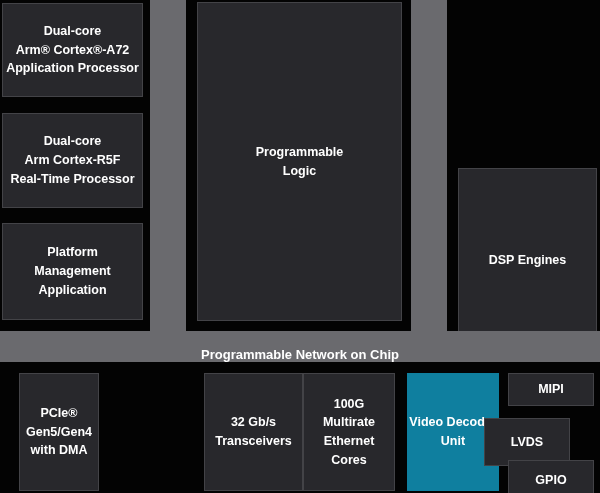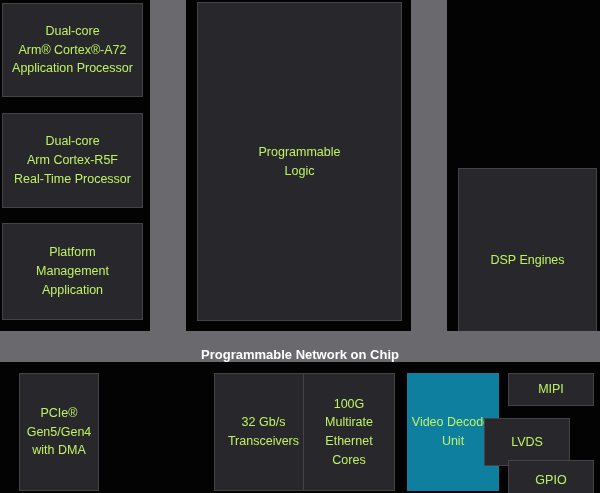--- a/index.html
+++ b/index.html
@@ -16,22 +16,22 @@
   }
   .block{
     position:absolute;
     box-sizing:border-box;
     display:flex;
     align-items:center;
     justify-content:center;
     text-align:center;
   }
   .block .lbl{
-    color:#bef264;
-    font-weight:400;
+    color:#ffffff;
+    font-weight:700;
     font-size:12.5px;
     line-height:1.5;
     white-space:pre-line;
     padding:2px;
   }
   .dark{
     background:#28282c;
     border:1px solid #434347;
   }
   .teal{
@@ -89,21 +89,21 @@
 
   <div class="noc">
     <span class="lbl">Programmable Network on Chip</span>
   </div>
 
   <div class="block dark" style="left:19px;top:373px;width:80px;height:118px">
     <span class="lbl">PCIe®
 Gen5/Gen4
 with DMA</span>
   </div>
-  <div class="block dark" style="left:214px;top:373px;width:99px;height:118px">
+  <div class="block dark" style="left:204px;top:373px;width:99px;height:118px">
     <span class="lbl">32 Gb/s
 Transceivers</span>
   </div>
   <div class="block dark" style="left:303px;top:373px;width:92px;height:118px">
     <span class="lbl">100G
 Multirate
 Ethernet
 Cores</span>
   </div>
   <div class="block dark small" style="left:508px;top:373px;width:86px;height:33px">

